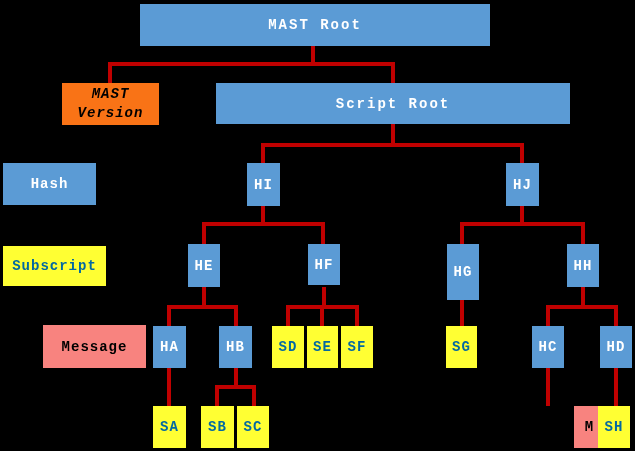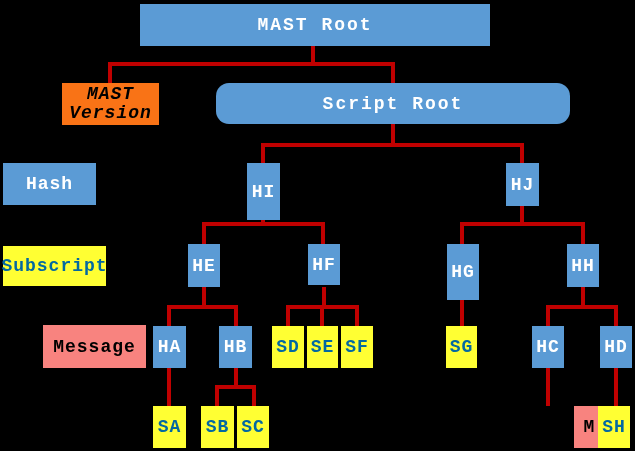--- a/index.html
+++ b/index.html
@@ -27,21 +27,21 @@
     fill: none;
     stroke: #C00000;
     stroke-width: 4;
     stroke-linejoin: miter;
   }
   .node {
     position: absolute;
     display: flex;
     align-items: center;
     justify-content: center;
-    font-size: 18px;
+    font-size: 14px;
     font-weight: bold;
     letter-spacing: 1px;
     text-align: center;
     box-sizing: border-box;
   }
   .node.big {
     letter-spacing: 2px;
   }
   .node.blue   { background: #5B9BD5; color: #FFFFFF; }
   .node.yellow { background: #FFFF33; color: #0369a1; }
@@ -74,24 +74,24 @@
     <path d="M236,368 L236,387"></path>
     <path d="M217,406 L217,387 L254,387 L254,406"></path>
     <path d="M548,368 L548,406"></path>
     <path d="M616,368 L616,406"></path>
   </svg>
 
   <div class="node blue big" style="left:140px; top:4px; width:350px; height:42px;">MAST Root</div>
 
   <div class="node peach" style="left:62px; top:83px; width:97px; height:42px;">MAST
 Version</div>
-  <div class="node blue big" style="left:216px; top:83px; width:354px; height:41px;border-radius:13px;">Script Root</div>
+  <div class="node blue big" style="left:216px; top:83px; width:354px; height:41px;">Script Root</div>
 
   <div class="node blue" style="left:3px; top:163px; width:93px; height:42px;">Hash</div>
-  <div class="node blue" style="left:247px; top:163px; width:33px; height:57px;">HI</div>
+  <div class="node blue" style="left:247px; top:163px; width:33px; height:43px;">HI</div>
   <div class="node blue" style="left:506px; top:163px; width:33px; height:43px;">HJ</div>
 
   <div class="node yellow" style="left:3px; top:246px; width:103px; height:40px;">Subscript</div>
   <div class="node blue" style="left:188px; top:244px; width:32px; height:43px;">HE</div>
   <div class="node blue" style="left:308px; top:244px; width:32px; height:41px;">HF</div>
   <div class="node blue" style="left:447px; top:244px; width:32px; height:56px;">HG</div>
   <div class="node blue" style="left:567px; top:244px; width:32px; height:43px;">HH</div>
 
   <div class="node salmon" style="left:3px; top:325px; width:103px; height:43px;">Message</div>
   <div class="node blue" style="left:153px; top:326px; width:33px; height:42px;">HA</div>

